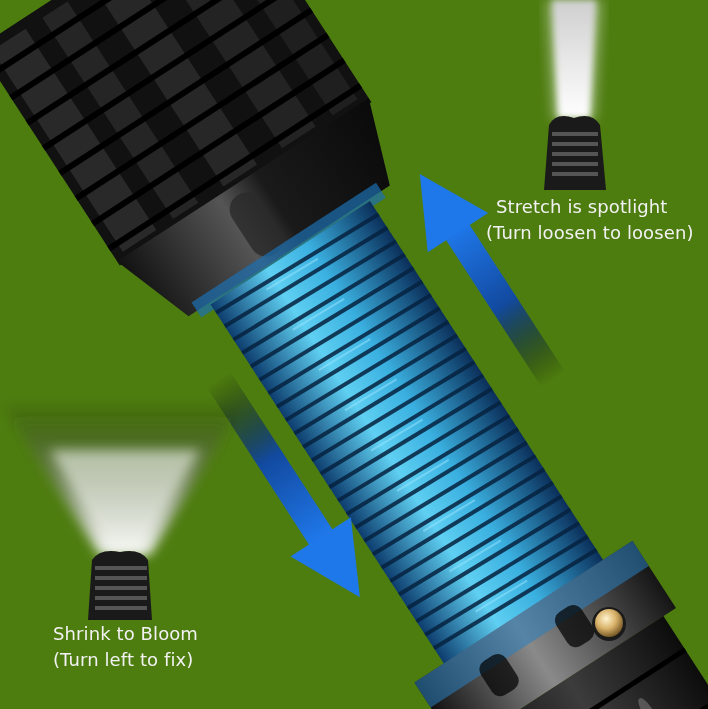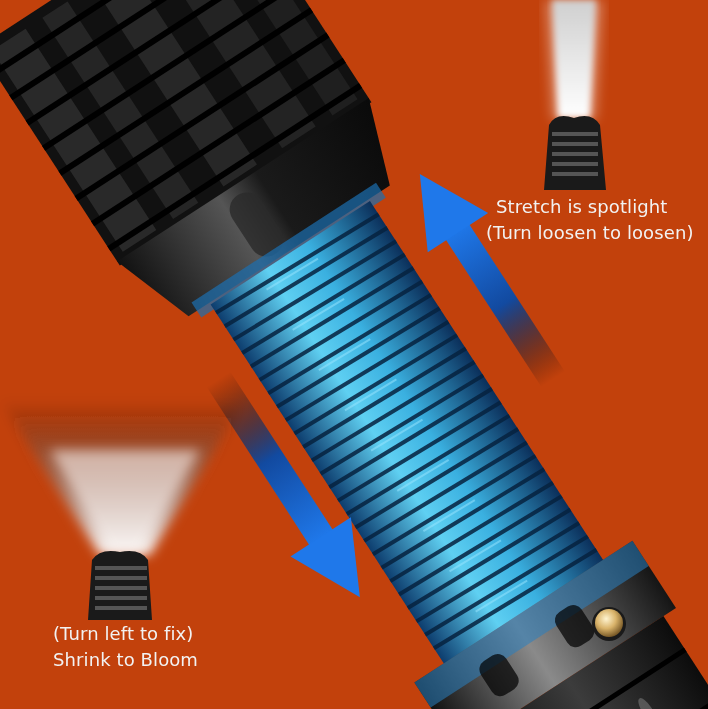--- a/index.html
+++ b/index.html
@@ -1,18 +1,18 @@
 <!DOCTYPE html>
 <html><head>
 <meta charset="utf-8">
 <style>
   html, body { margin: 0; padding: 0; background: #000; }
   .canvas {
     position: relative; width: 708px; height: 709px; overflow: hidden;
-    background: #c2410c; font-family: "DejaVu Sans", sans-serif;
+    background: #4d7c0f; font-family: "DejaVu Sans", sans-serif;
   }
   .canvas svg.scene { position: absolute; left: 0; top: 0; }
   .caption {
     position: absolute; color: #f2f2f2; font-size: 18px; line-height: 26px;
     white-space: nowrap; letter-spacing: 0.1px;
   }
   .caption .line { display: block; }
   .caption-top { left: 486px; top: 194px; }
   .caption-top .line:first-child { padding-left: 10px; }
   .caption-bottom { left: 53px; top: 621px; }
@@ -209,16 +209,16 @@
       </g>
     </g>
   </svg>
 
   <div class="caption caption-top">
     <span class="line">Stretch is spotlight</span>
     <span class="line">(Turn loosen to loosen)</span>
   </div>
 
   <div class="caption caption-bottom">
+    <span class="line">Shrink to Bloom</span>
     <span class="line">(Turn left to fix)</span>
-    <span class="line">Shrink to Bloom</span>
   </div>
 </div>
 
 </body></html>

